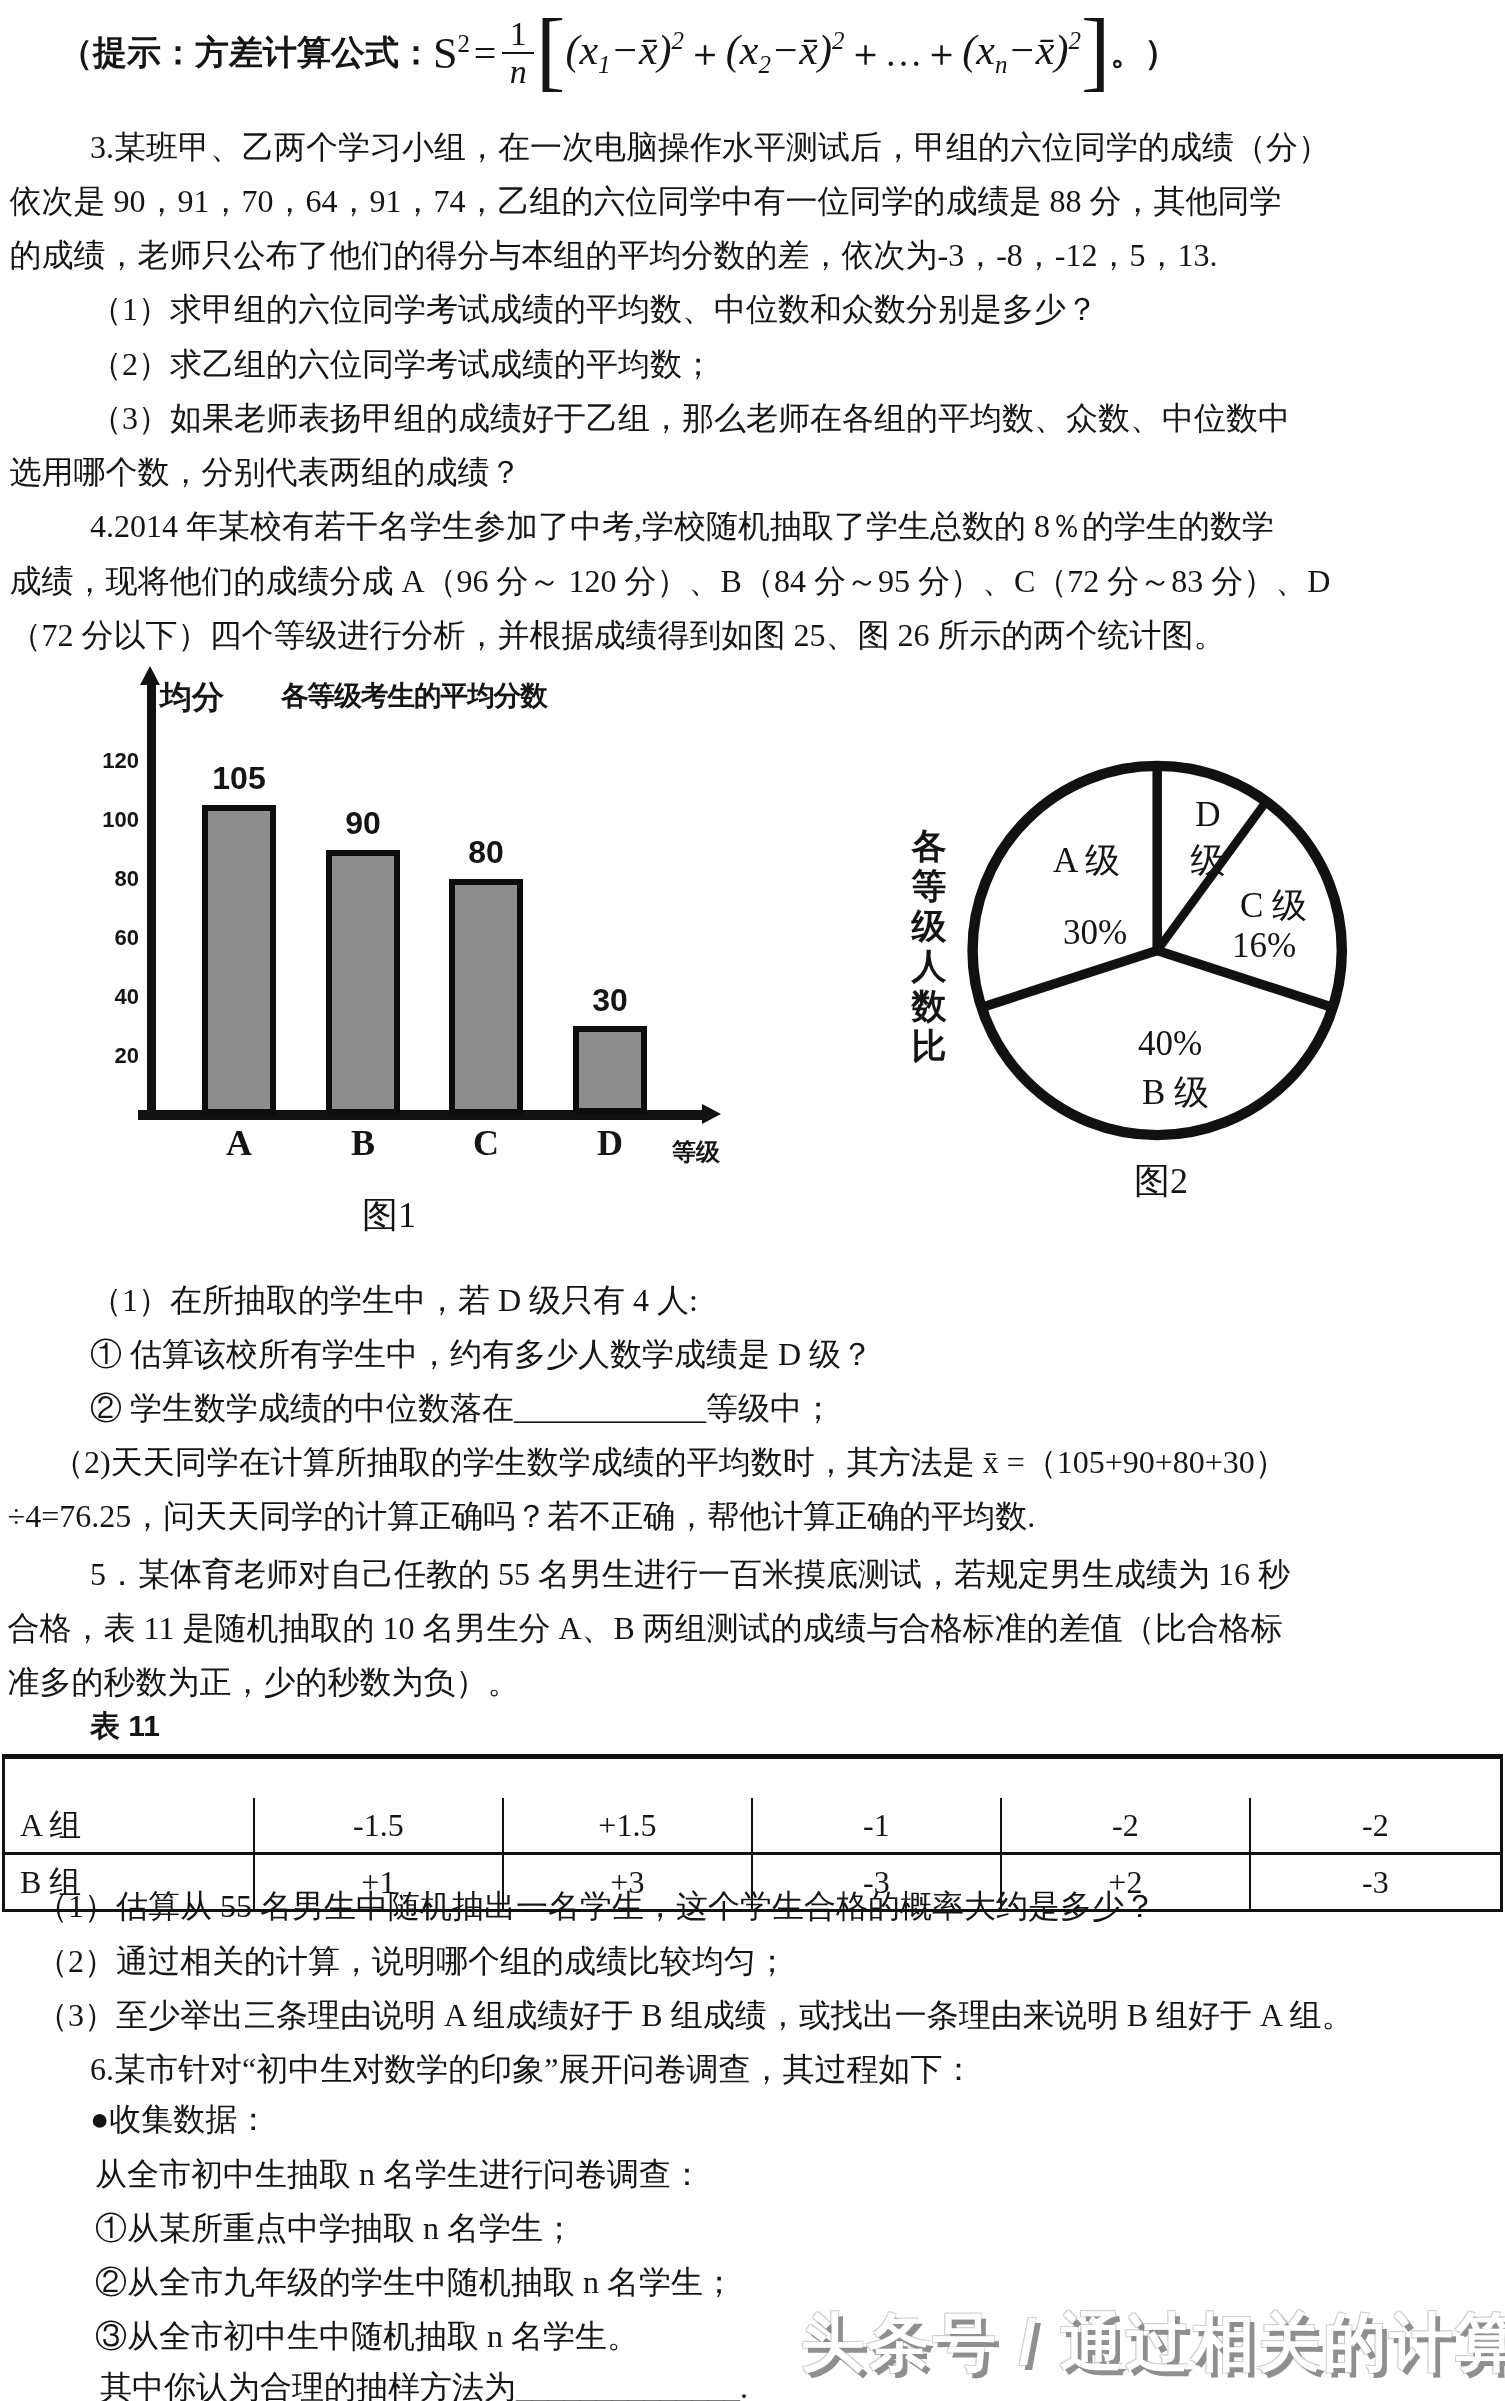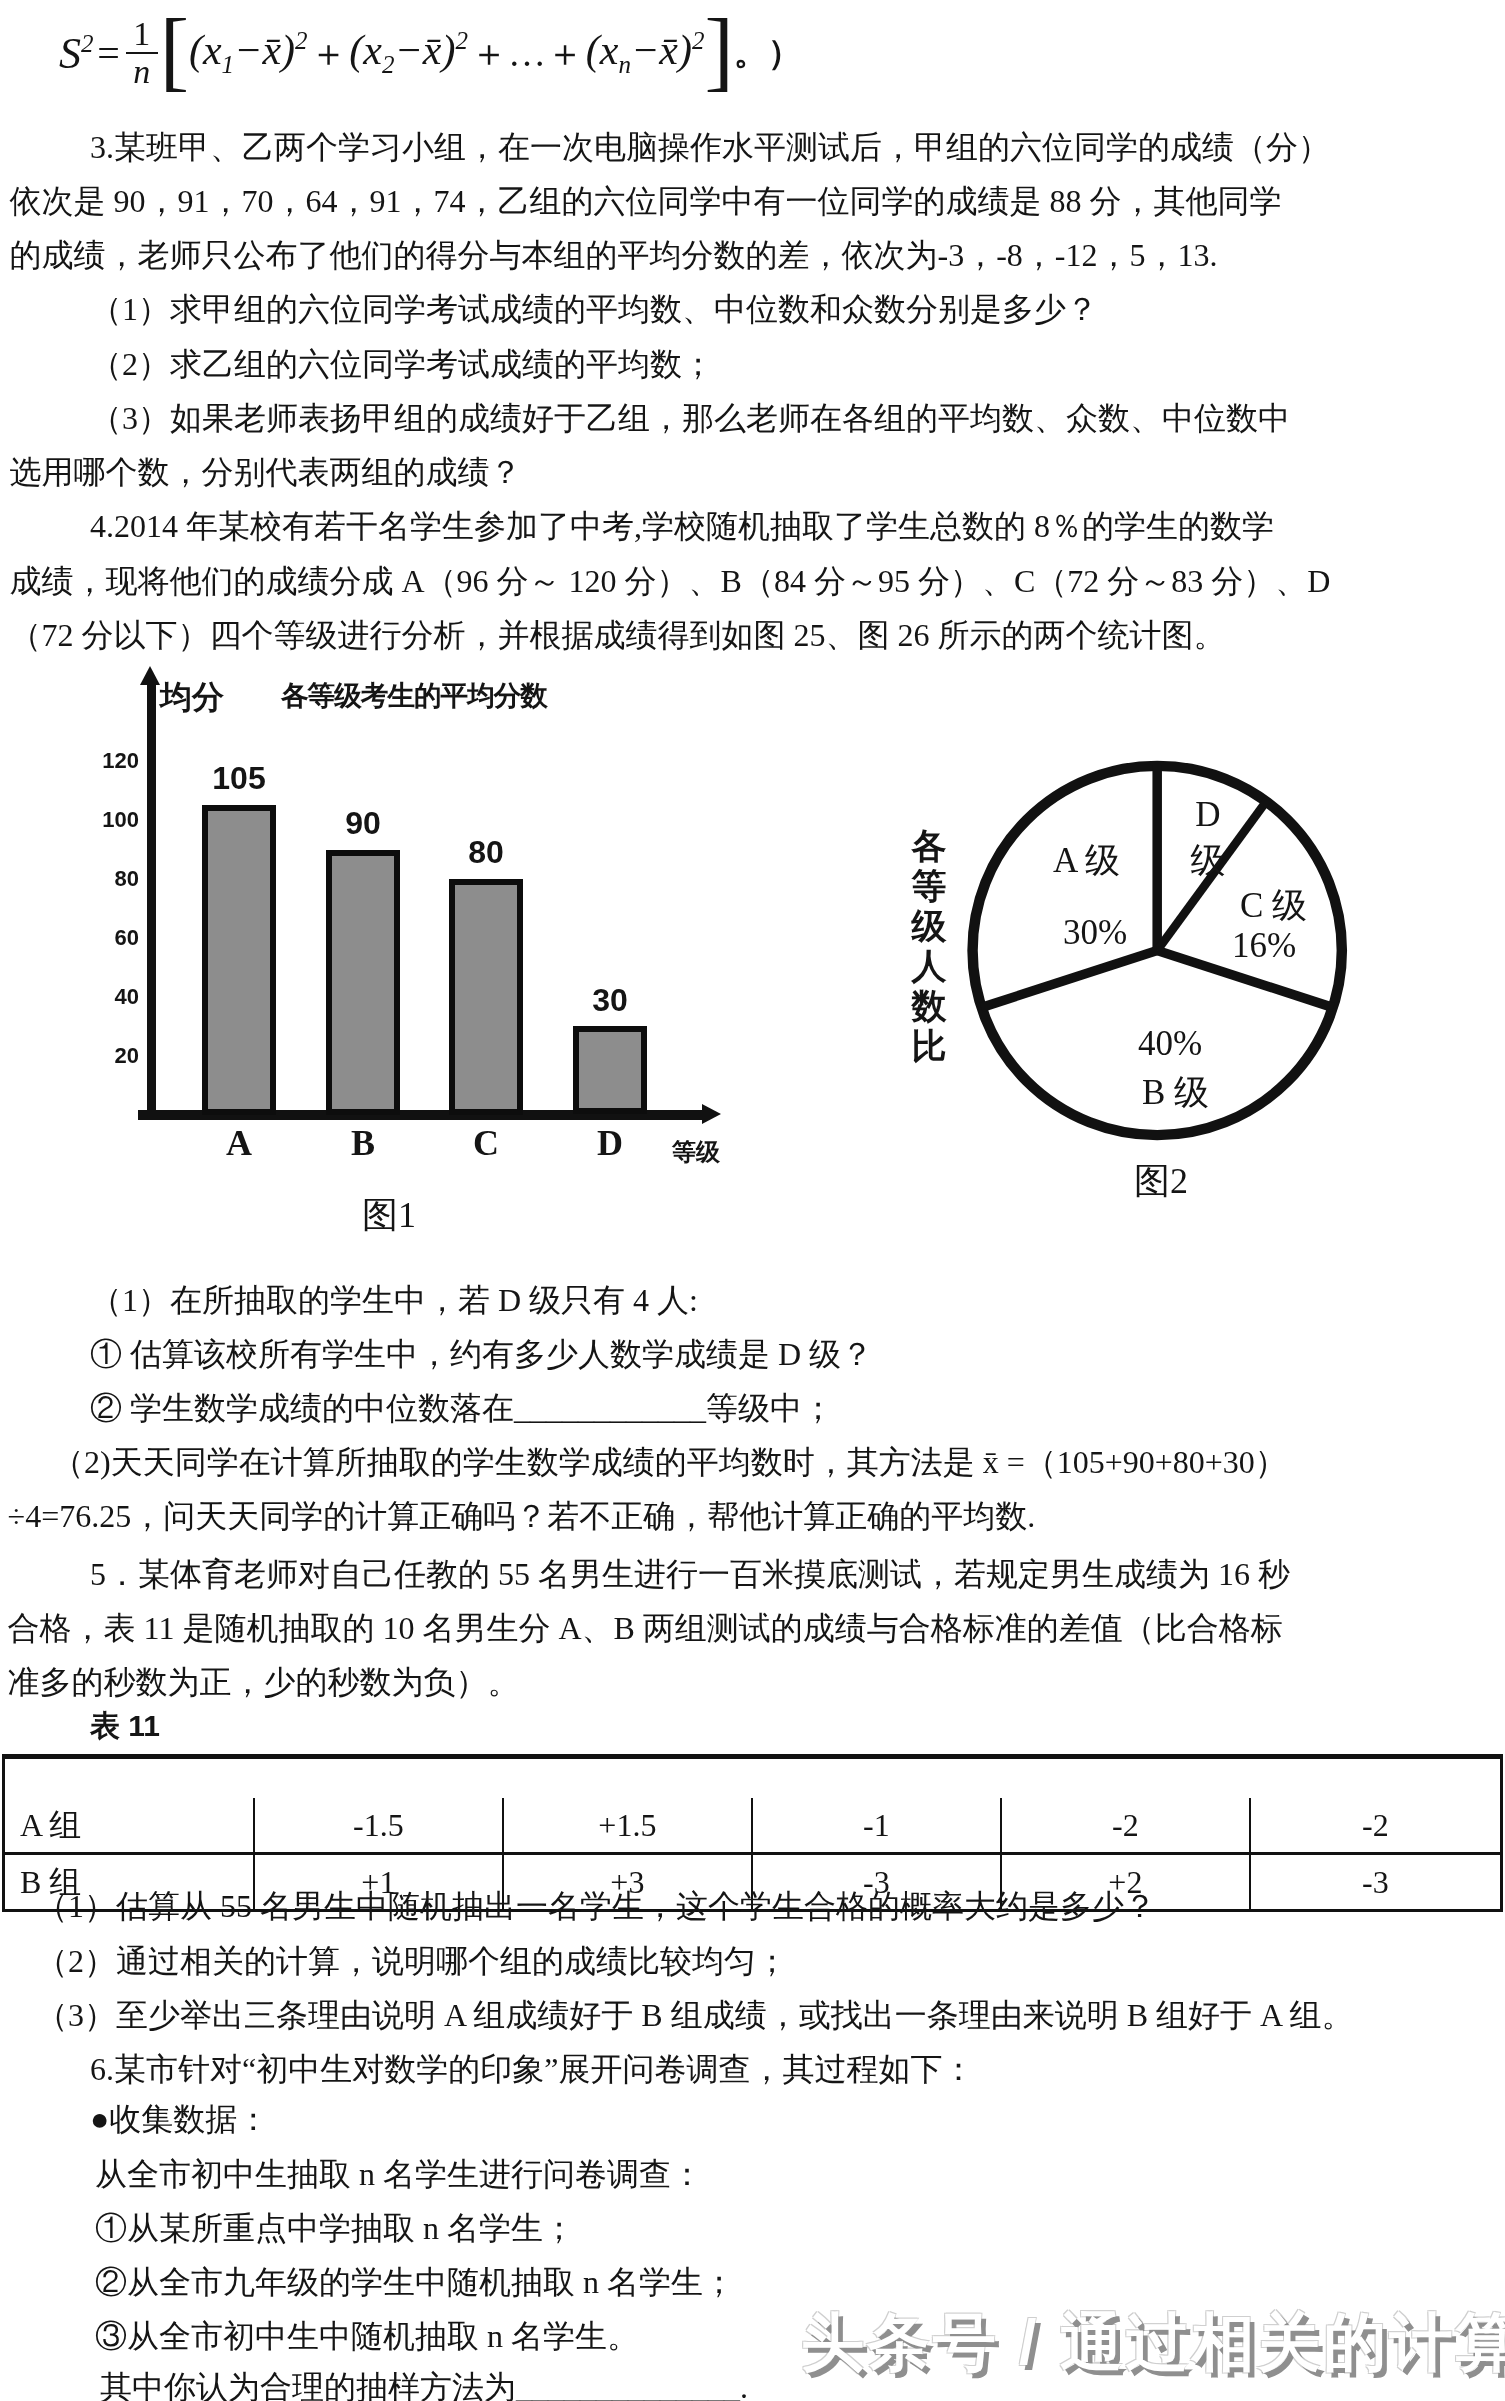--- a/index.html
+++ b/index.html
@@ -5,21 +5,21 @@
   html,body{margin:0;padding:0;}
   body{
     width:1506px;height:2402px;position:relative;overflow:hidden;
     background:#ffffff;color:#151515;
     font-family:"Liberation Serif","DejaVu Serif",serif;
   }
   .ln{position:absolute;white-space:nowrap;font-size:32px;line-height:54px;height:54px;}
   
   .formula{position:absolute;left:59px;top:7.6px;height:91px;display:flex;align-items:center;white-space:nowrap;}
   .formula .zh{font-size:34px;font-weight:bold;font-family:"Liberation Sans","DejaVu Sans",sans-serif;}
-  .formula .mi{font-style:italic;font-size:44px;}
+  .formula .mi{font-size:44px;}
   .formula .eq{font-size:40px;margin:0 3.8px;}
   .frac{display:inline-flex;flex-direction:column;align-items:center;vertical-align:middle;margin:0 1.9px;}
   .frac .fn{font-size:34px;line-height:36px;padding:0 7.6px;border-bottom:2.9px solid #151515;}
   .frac .fd{font-size:34px;line-height:36px;font-style:italic;}
   .brkt{font-size:88px;line-height:76px;font-weight:400;position:relative;top:-1.9px;}
   .term{font-style:italic;font-size:42px;}
   .term sub{font-size:25px;font-style:italic;}
   .term sup{font-size:25px;}
   .plus{font-size:38px;margin:0 1.9px;}
   
@@ -54,20 +54,21 @@
     position:absolute;left:801px;top:2300px;z-index:3;
     font-family:"Liberation Sans","DejaVu Sans",sans-serif;font-weight:bold;
     font-size:63px;letter-spacing:2.9px;color:#ffffff;white-space:nowrap;
     text-shadow:4.8px 4.8px 0 #8f8f8f,-1px -1px 0 #cfcfcf,1px -1px 0 #cfcfcf,-1px 1px 0 #cfcfcf;
   }
 </style>
 </head>
 <body>
 
 <div class="formula">
+  <span class="zh">（提示：方差计算公式：</span>
   <span class="mi"><span>S</span><sup style="font-size:25px;">2</sup></span>
   <span class="eq">=</span>
   <span class="frac">
     <span class="fn">1</span>
     <span class="fd">n</span>
   </span>
   <span class="brkt">[</span>
   <span class="term"><span>(x</span><sub>1</sub><span>−</span><span>x̄</span><span>)</span><sup>2</sup></span>
   <span class="plus">＋ </span>
   <span class="term"><span>(x</span><sub>2</sub><span>−</span><span>x̄</span><span>)</span><sup>2</sup></span>

